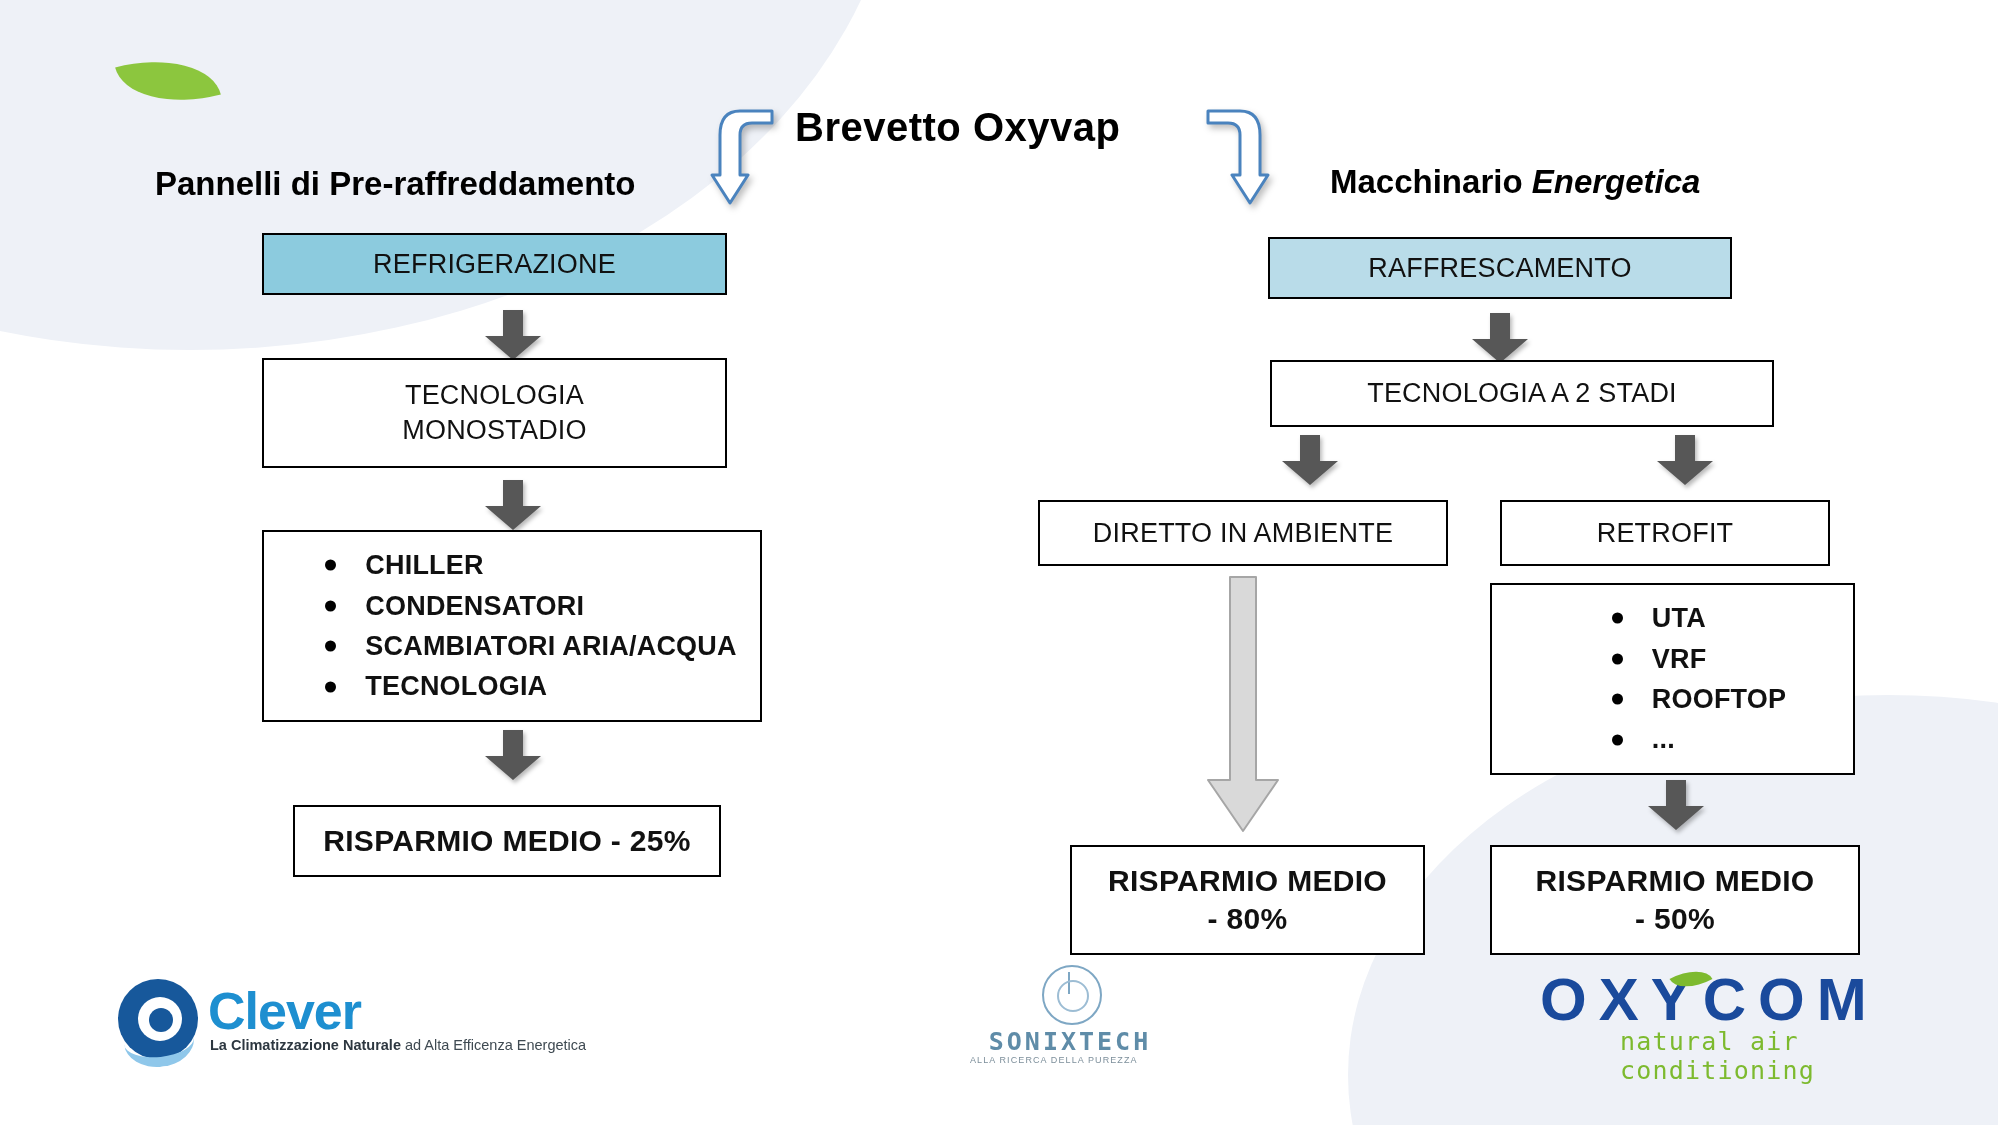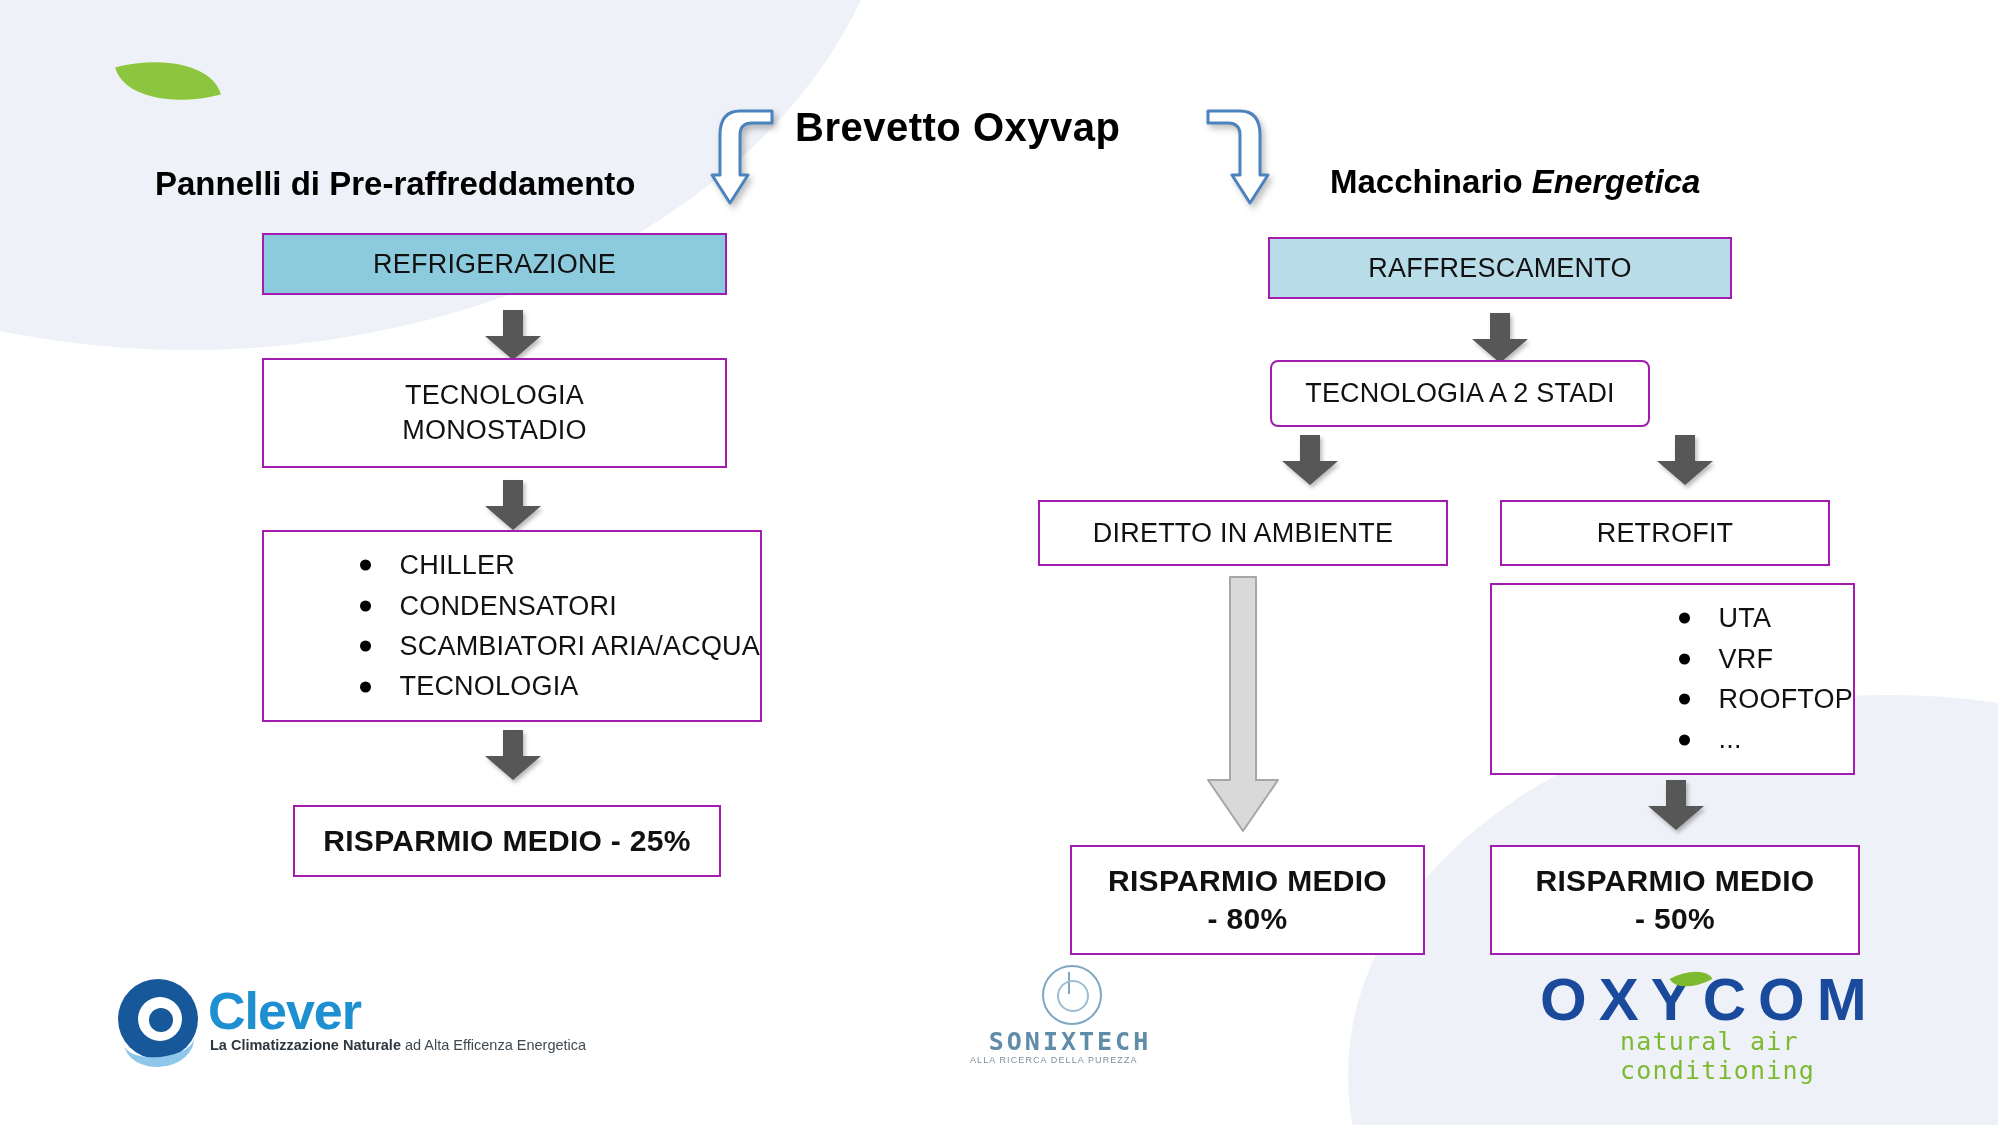--- a/index.html
+++ b/index.html
@@ -60,39 +60,40 @@
     left:1330px;top:163px;
     font-size:33px;
   }
   #head-right .ital{font-style:italic;}
 
   
   .box{
     position:absolute;
     z-index:4;
     box-sizing:border-box;
-    border:2px solid #a21caf;
+    border:2px solid #000000;
     background:#ffffff;
     display:flex;
     align-items:center;
     justify-content:center;
     text-align:center;
     color:#111;
     font-size:27px;
     line-height:1.28;
     letter-spacing:.2px;
   }
   .box.fill-blue-dark{background:#8ccbde;}
   .box.fill-blue-light{background:#b9dce9;}
   .box.bold{font-weight:bold;font-size:30px;letter-spacing:.3px;}
   .box.listbox{
-    justify-content:flex-end;
+    justify-content:center;
     align-items:center;
     text-align:left;
     padding-left:30px;
+    font-weight:bold;
   }
   .box ul{
     list-style:none;
     margin:0;padding:0;
   }
   .box ul li{
     position:relative;
     padding-left:48px;
     margin:4px 0;
     font-size:27px;
@@ -263,21 +264,21 @@
   <div class="box bold" id="left-box-result" style="left:293px;top:805px;width:428px;height:72px;">RISPARMIO MEDIO - 25%</div>
 
   <div class="box fill-blue-light" id="right-box-top" style="left:1268px;top:237px;width:464px;height:62px;">RAFFRESCAMENTO</div>
 
   <div class="arrow-dn" style="left:1470px;top:313px;">
     <svg width="60" height="52" viewBox="0 0 60 52">
       <path d="M20 0 L40 0 L40 26 L58 26 L30 50 L2 26 L20 26 Z" fill="#575757"></path>
     </svg>
   </div>
 
-  <div class="box" id="right-box-tech" style="left:1270px;top:360px;width:380px;height:67px;border-radius:8px;">TECNOLOGIA A 2 STADI</div>
+  <div class="box" id="right-box-tech" style="left:1270px;top:360px;width:504px;height:67px;">TECNOLOGIA A 2 STADI</div>
 
   <div class="arrow-dn" style="left:1280px;top:435px;">
     <svg width="60" height="52" viewBox="0 0 60 52">
       <path d="M20 0 L40 0 L40 26 L58 26 L30 50 L2 26 L20 26 Z" fill="#575757"></path>
     </svg>
   </div>
   <div class="arrow-dn" style="left:1655px;top:435px;">
     <svg width="60" height="52" viewBox="0 0 60 52">
       <path d="M20 0 L40 0 L40 26 L58 26 L30 50 L2 26 L20 26 Z" fill="#575757"></path>
     </svg>

